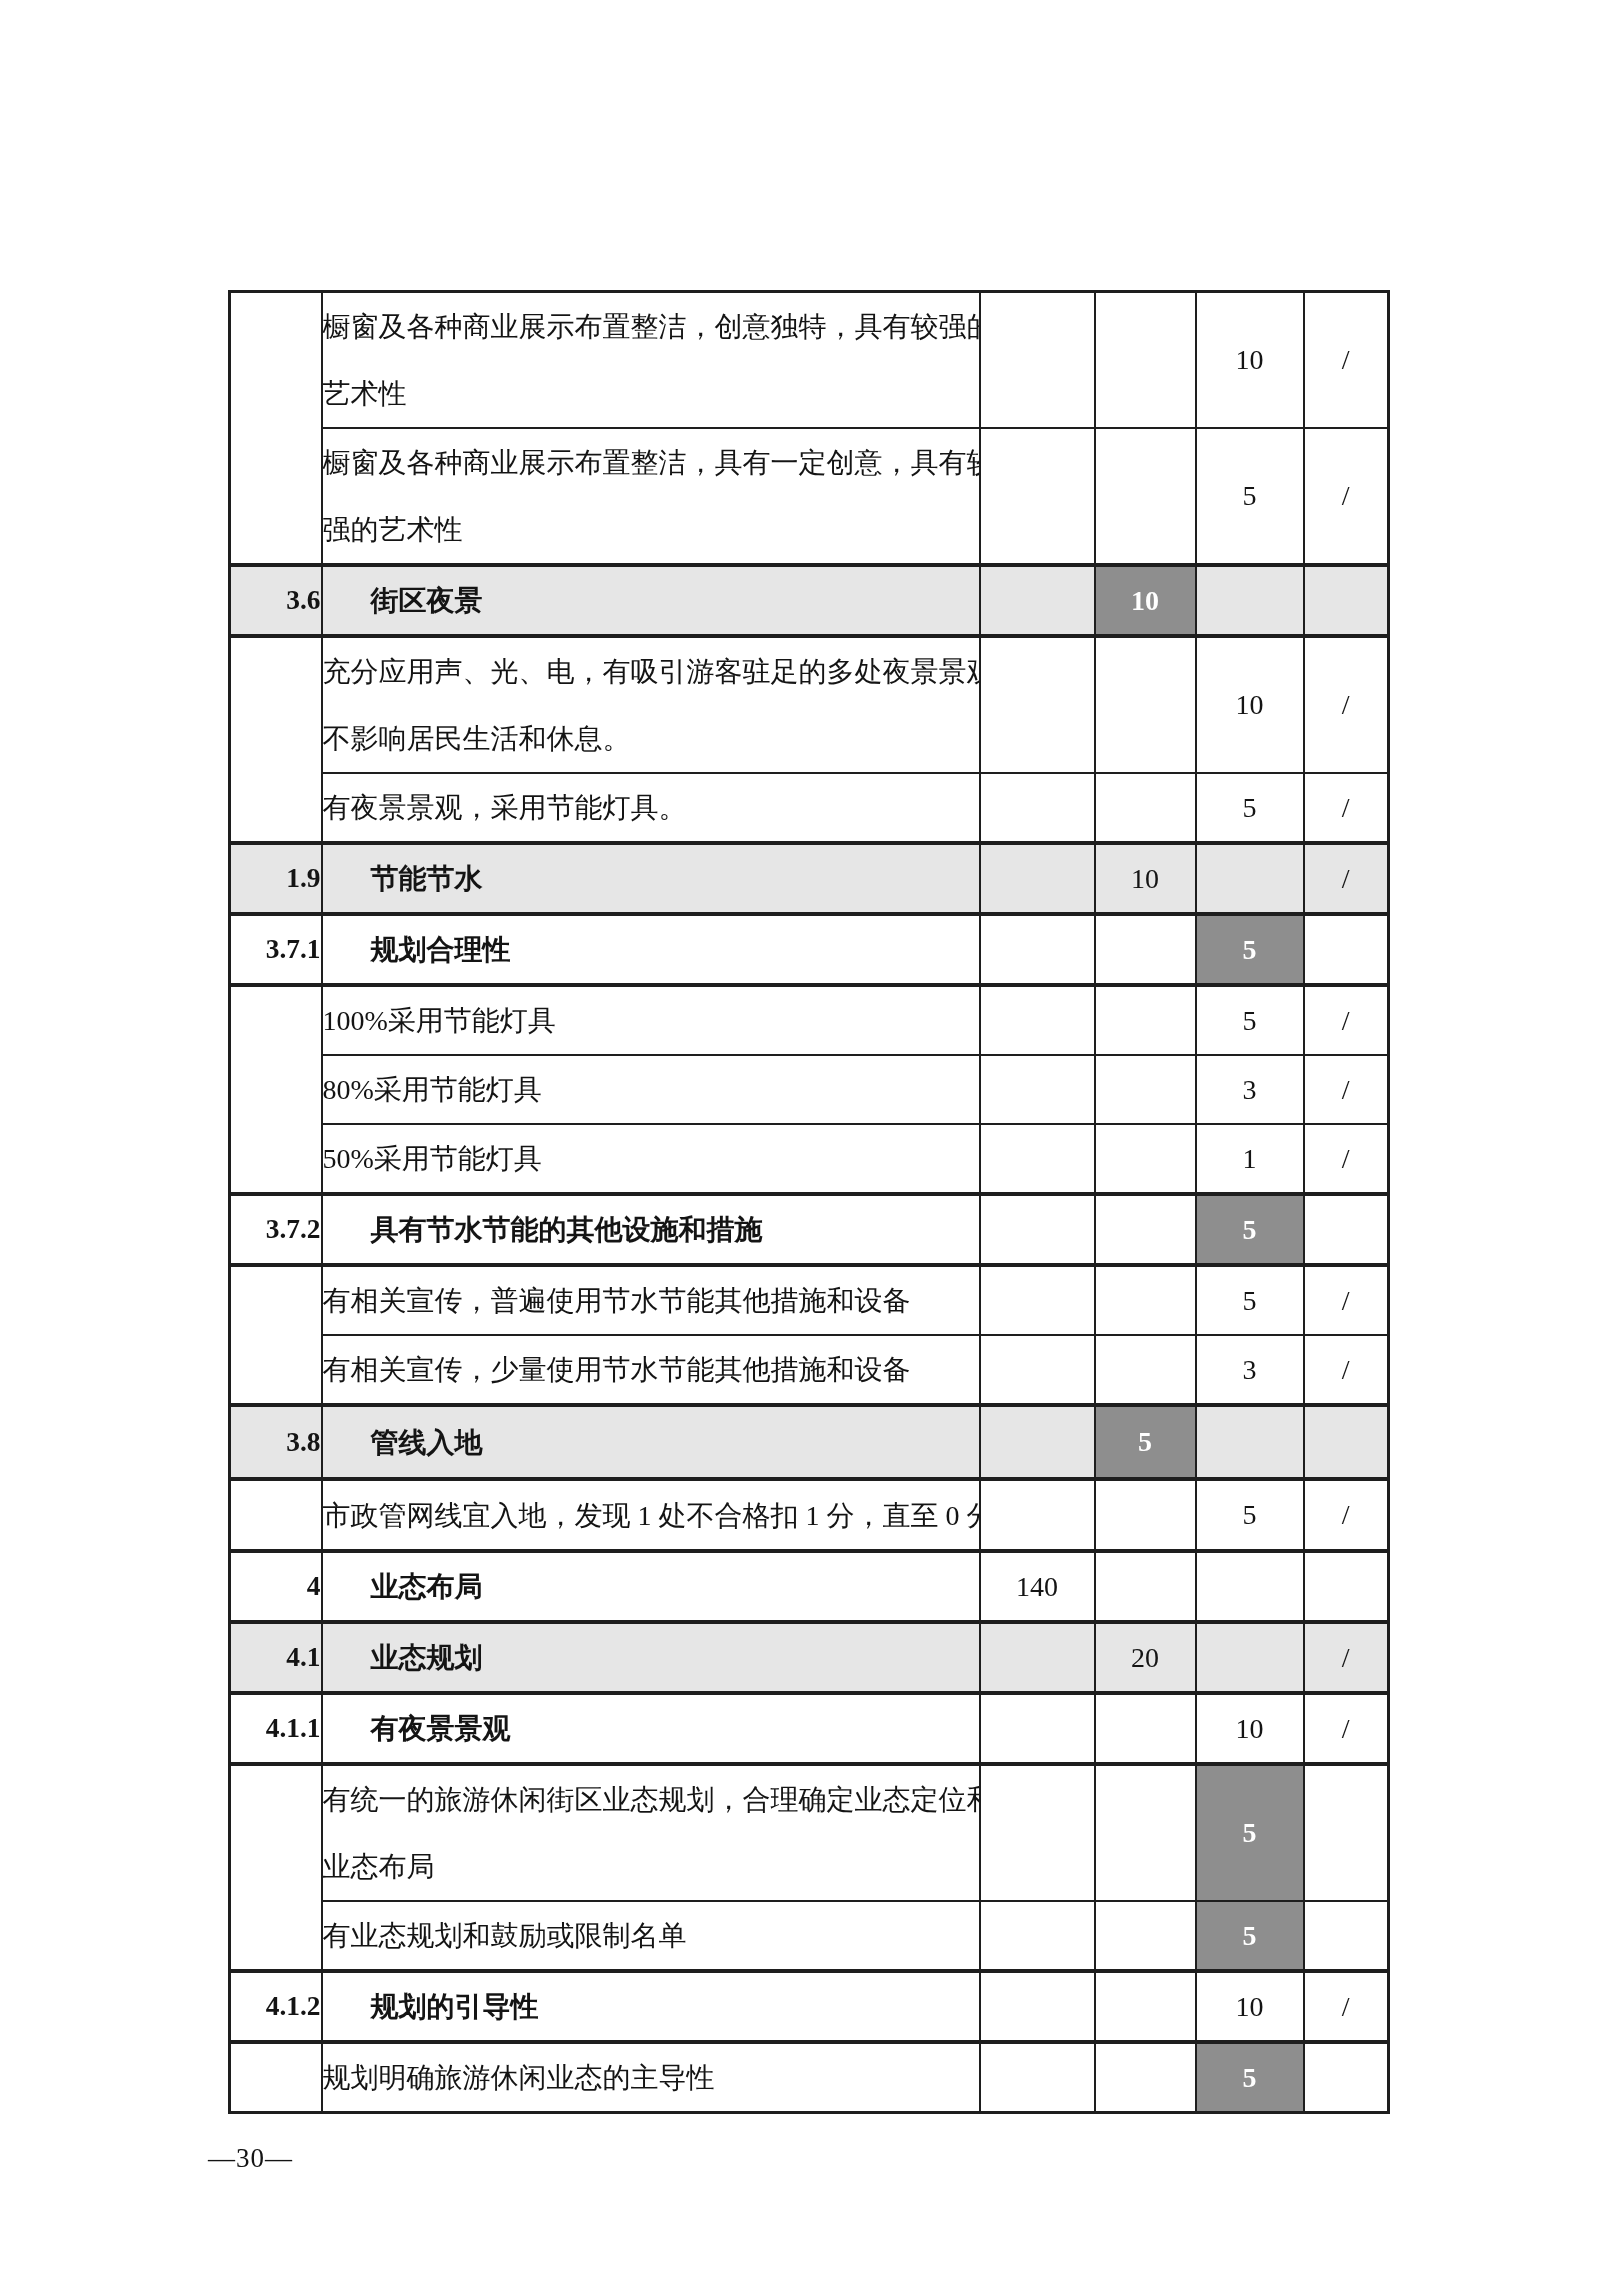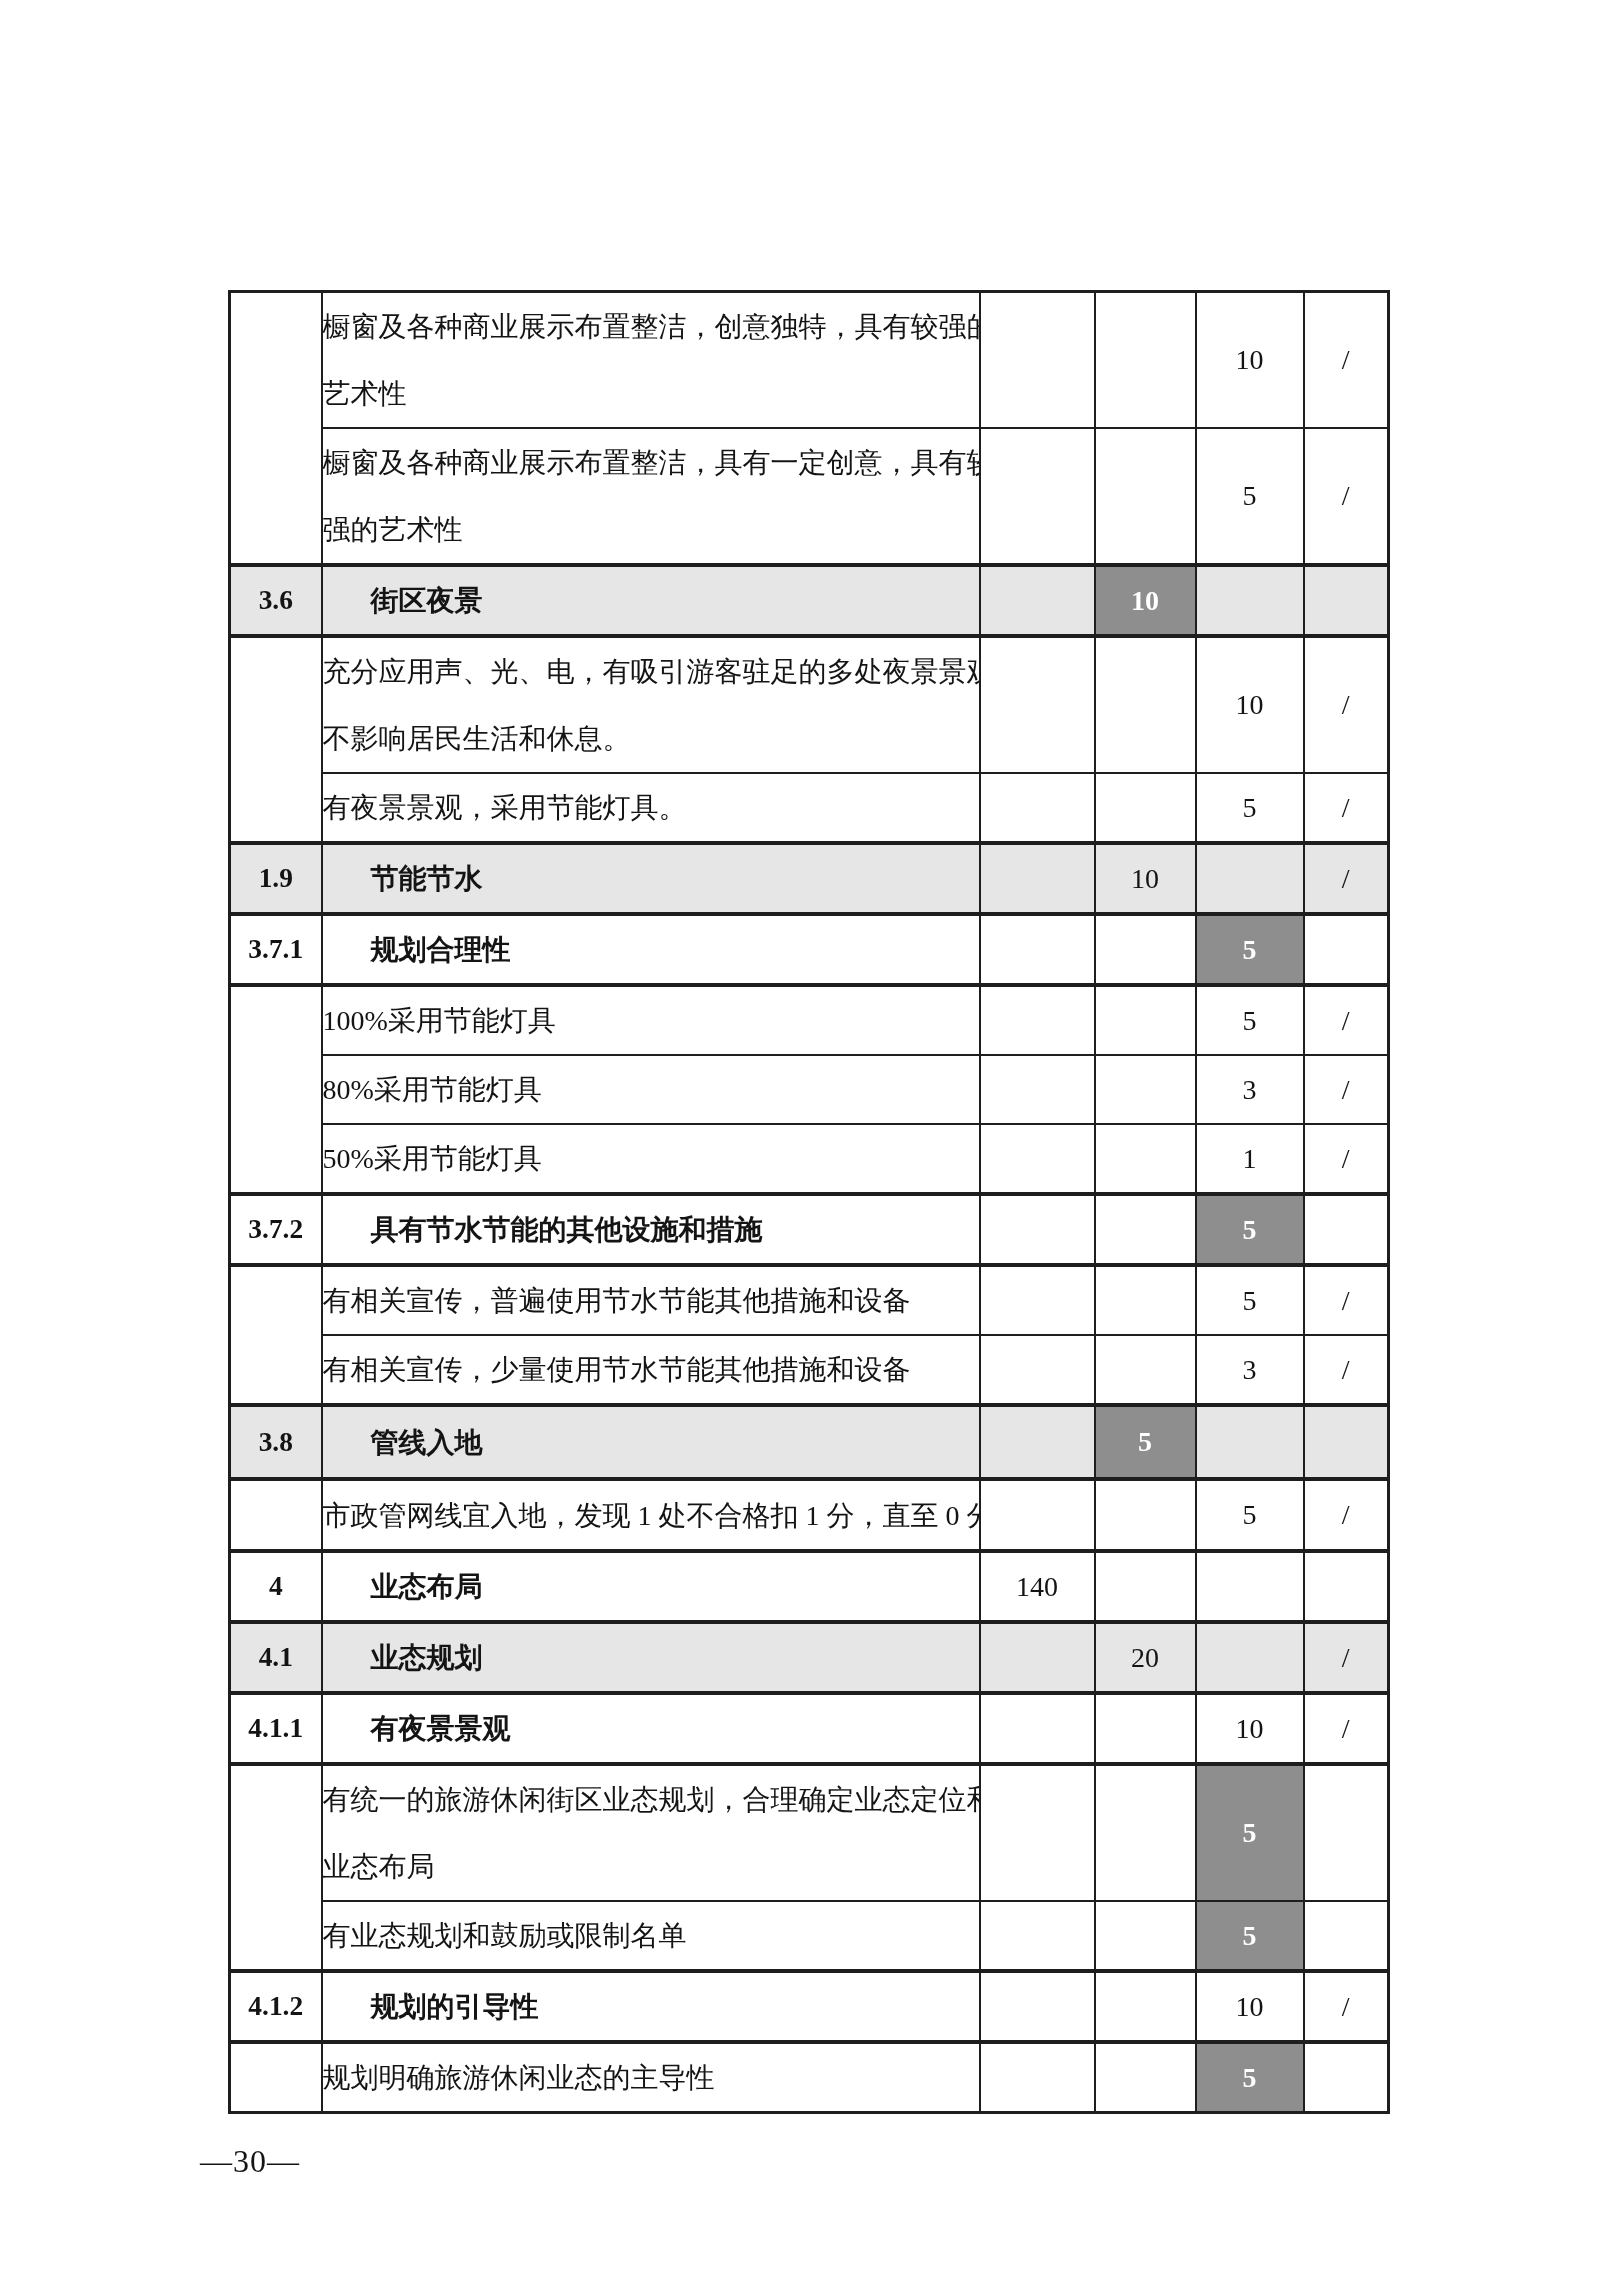--- a/index.html
+++ b/index.html
@@ -26,42 +26,42 @@
     background:#ffffff;
     overflow:hidden;
   }
   table.doc-table{border:3.9px solid var(--border,#1e1e1e);}
   tr.thick td{border-top-width:4.9px;border-bottom-width:4.9px;}
   tr.shaded td{background:var(--shade,#e6e6e6);}
   td.num{
     font-weight:700;
     font-size:27.4px;
     padding-left:11.8px;
-    text-align:center;
+    text-align:right;
   }
   td.desc{
     font-size:28px;
     padding-left:17.6px;
     text-align:left;
   }
   td.desc .line{line-height:67px;white-space:nowrap;}
   tr.bold td.desc{font-weight:700;padding-left:48px;}
   td.score{
     text-align:center;
     font-size:28px;
   }
   td.score.dark{
     background:var(--dark,#8e8e8e) !important;
     color:#ffffff;
     font-weight:700;
   }
   .page-number{
     position:absolute;
-    left:200px;top:2143px;
-    font-size:32px;
+    left:208px;top:2143px;
+    font-size:27px;
     letter-spacing:1px;
   }
 </style>
 </head>
 <body>
 
 <div class="page" style="--page-bg: #ffffff; --shade: #e6e6e6; --dark: #8e8e8e; --border: #1e1e1e; --text: #141414;">
   <table class="doc-table">
     <colgroup id="cols">
         <col style="width: 92px;">

